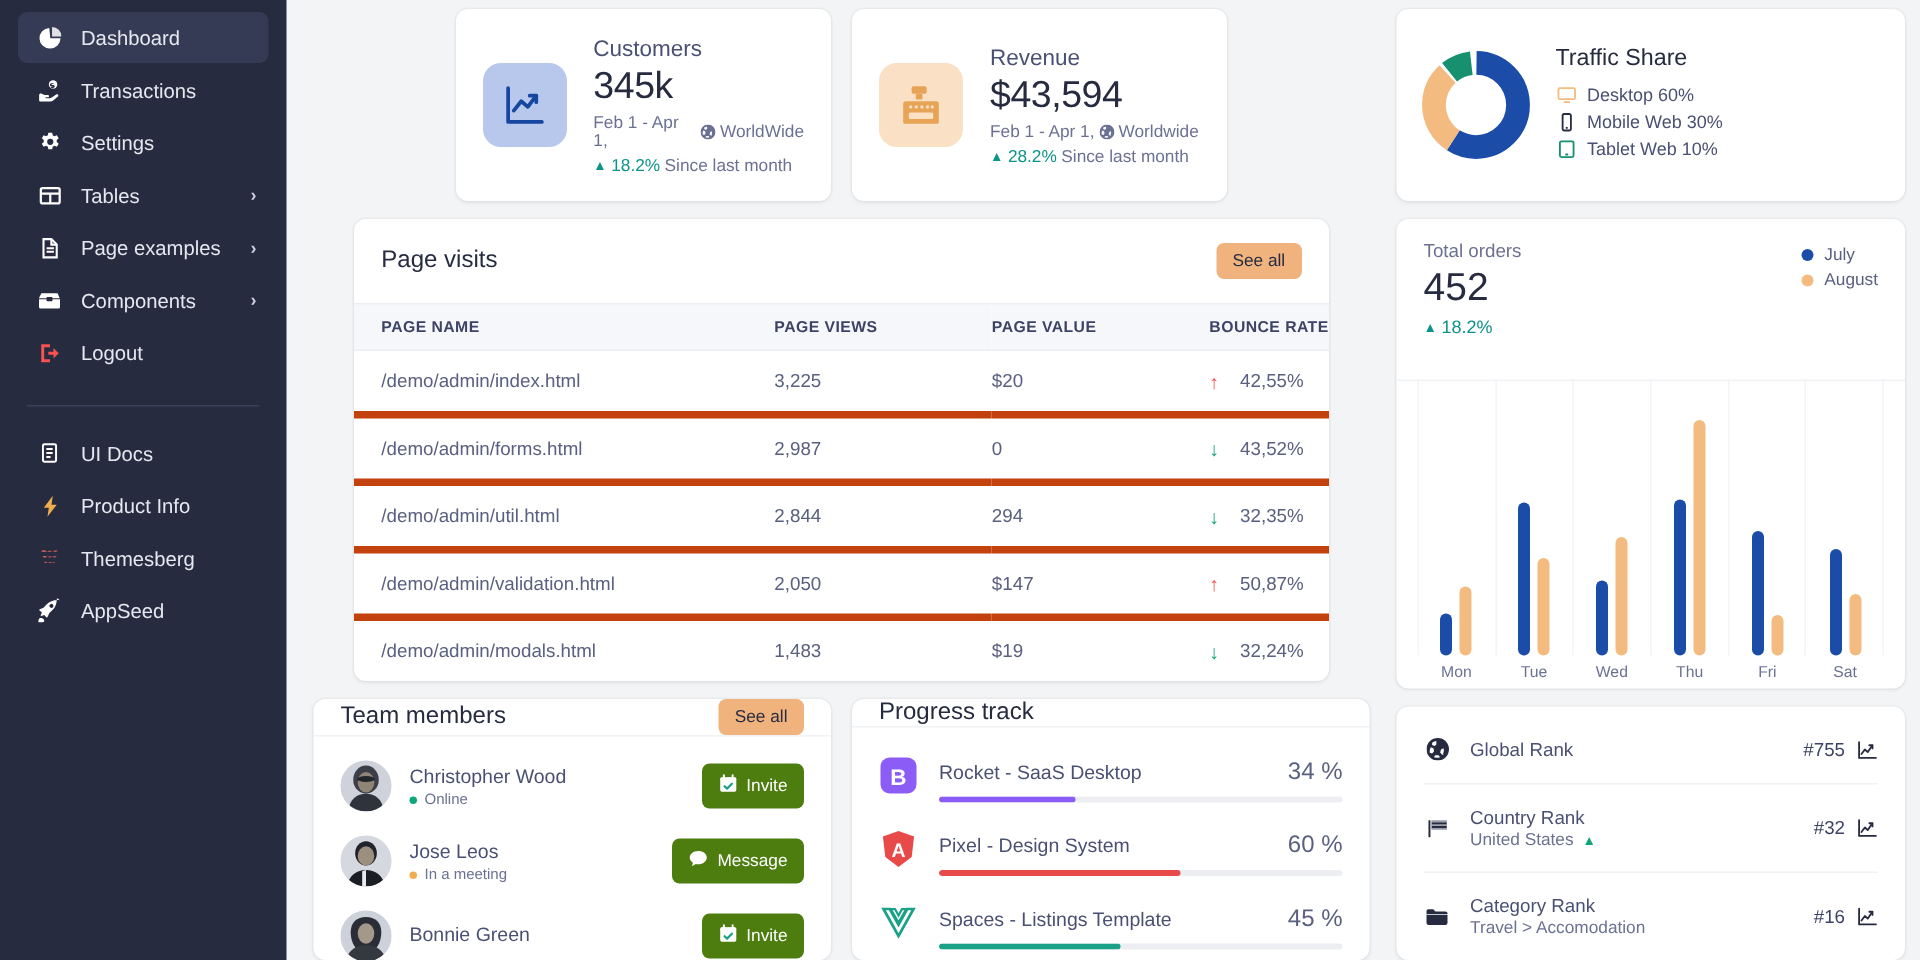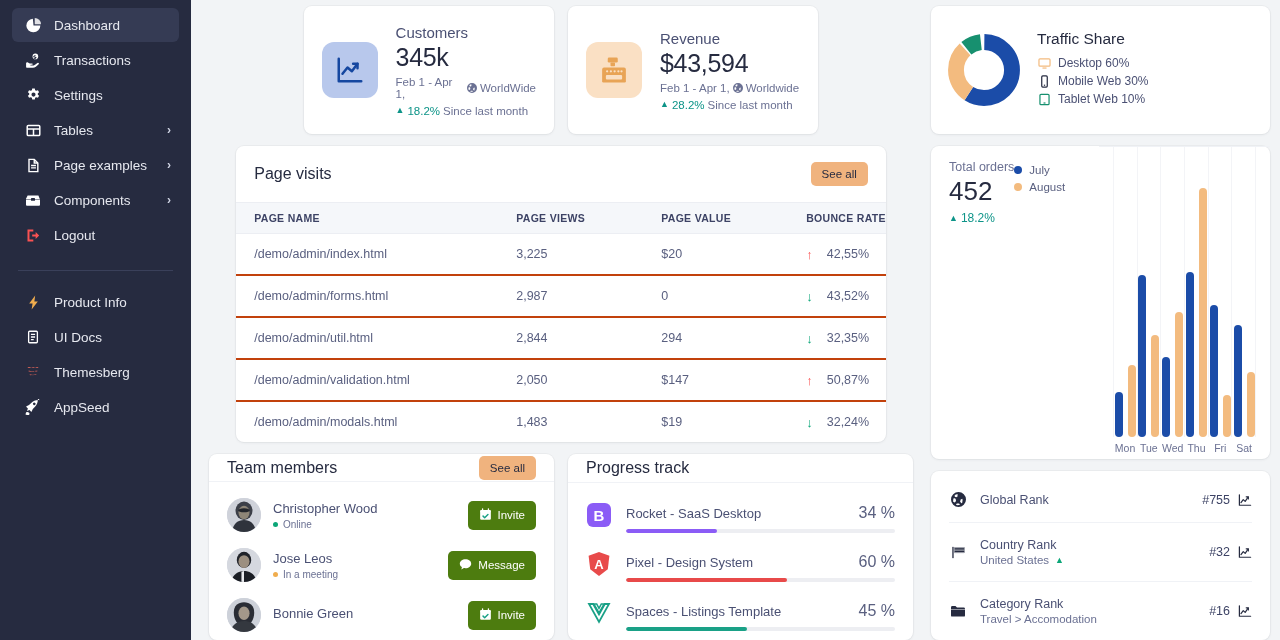--- a/index.html
+++ b/index.html
@@ -123,21 +123,21 @@
     font-size: 10.5px; letter-spacing: .3px;
     color: #3d4365; font-weight: 600;
     text-align: left;
     padding: 9px 0 9px 0;
     border-top: 1px solid #eceef3;
     border-bottom: 1px solid #eceef3;
   }
   table.pv tbody td {
     font-size: 12.5px; color: #5a6080;
     padding: 13px 0;
-    border-bottom: 2px solid #c2410c;
+    border-bottom: 5px solid #c2410c;
   }
   table.pv tbody tr:last-child td { border-bottom: none; }
   .c1 { width: 280px; padding-left: 18px !important; }
   .c2 { width: 145px; }
   .c3 { width: 145px; }
   .c4 { }
   .bounce { display: flex; align-items: center; gap: 14px; }
   .bounce .arw { font-size: 13px; line-height: 1; }
   .arw.up { color: #fa5252; }
   .arw.down { color: #0ca678; }
@@ -285,36 +285,36 @@
             <svg width="15" height="15" viewBox="0 0 16 16" fill="currentColor">
               <path d="M1.6 1.6h6.2v2.1H3.7v8.6h4.1v2.1H1.6z"></path>
               <path d="M10.3 4.3 14 8l-3.7 3.7v-2.6H6.6V6.9h3.7z"></path>
             </svg>
           </span>
           <span class="nav-label">Logout</span>
         </div>
       </div>
     <div class="nav-divider"></div>
     <div id="nav-secondary">
-        <div class="nav-item lightning">
-          <span class="nav-ico">
-            <svg width="15" height="15" viewBox="0 0 16 16" fill="currentColor">
-              <path d="M9.8.6 3.4 9h3.6l-1 6.4L12.6 7H8.9z"></path>
-            </svg>
-          </span>
-          <span class="nav-label">Product Info</span>
-        </div>
         <div class="nav-item ">
           <span class="nav-ico">
             <svg width="14" height="14" viewBox="0 0 16 16" fill="none" stroke="currentColor" stroke-width="1.5">
               <rect x="3" y="1.4" width="10" height="13.2" rx="1.1"></rect>
               <path d="M5.6 5h4.8M5.6 8h4.8M5.6 11h3.2"></path>
             </svg>
           </span>
           <span class="nav-label">UI Docs</span>
+        </div>
+        <div class="nav-item lightning">
+          <span class="nav-ico">
+            <svg width="15" height="15" viewBox="0 0 16 16" fill="currentColor">
+              <path d="M9.8.6 3.4 9h3.6l-1 6.4L12.6 7H8.9z"></path>
+            </svg>
+          </span>
+          <span class="nav-label">Product Info</span>
         </div>
         <div class="nav-item themes">
           <span class="nav-ico">
             <svg width="16" height="16" viewBox="0 0 16 16" fill="currentColor">
               <path d="M2.4 3.3c2.1-1.2 3.7.6 5.6.6 1.9 0 3.1-1.5 5.6-.6-2.1 1.3-3.5-.3-5.6-.1-2 .2-3.4 1.4-5.6.1z"></path>
               <path d="M3.2 7.1c1.9-1.1 3.2.5 4.8.5 1.7 0 2.7-1.3 4.8-.5-1.8 1.1-3 -.3-4.8-.1-1.7.2-2.9 1.2-4.8.1z"></path>
               <path d="M4.4 10.8c1.4-.8 2.3.4 3.6.4 1.2 0 2-1 3.6-.4-1.4.8-2.2-.2-3.6-.1-1.3.1-2.2.9-3.6.1z"></path>
             </svg>
           </span>
           <span class="nav-label">Themesberg</span>
@@ -648,21 +648,21 @@
               <svg width="13" height="13" viewBox="0 0 16 16" fill="none" stroke="currentColor" stroke-width="1.5">
                   <rect x="2.4" y="1.6" width="11.2" height="12.8" rx="1.3"></rect>
                   <path d="M6.8 12.3h2.4"></path>
                 </svg>
             </span>
             <span>Tablet Web 10%</span>
           </div>
         </div>
       </div>
 
-      <div class="card" style="flex:1;display:flex;flex-direction:row;min-height:0;gap:16px;">
+      <div class="card" style="flex:1;display:flex;flex-direction:column;min-height:0;gap:16px;">
         <div class="to-head">
           <div>
             <div class="to-label">Total orders</div>
             <div class="to-value">452</div>
             <div class="to-delta">
               <span class="caret">▲</span>
               <span>18.2%</span>
             </div>
           </div>
           <div class="to-legend">

